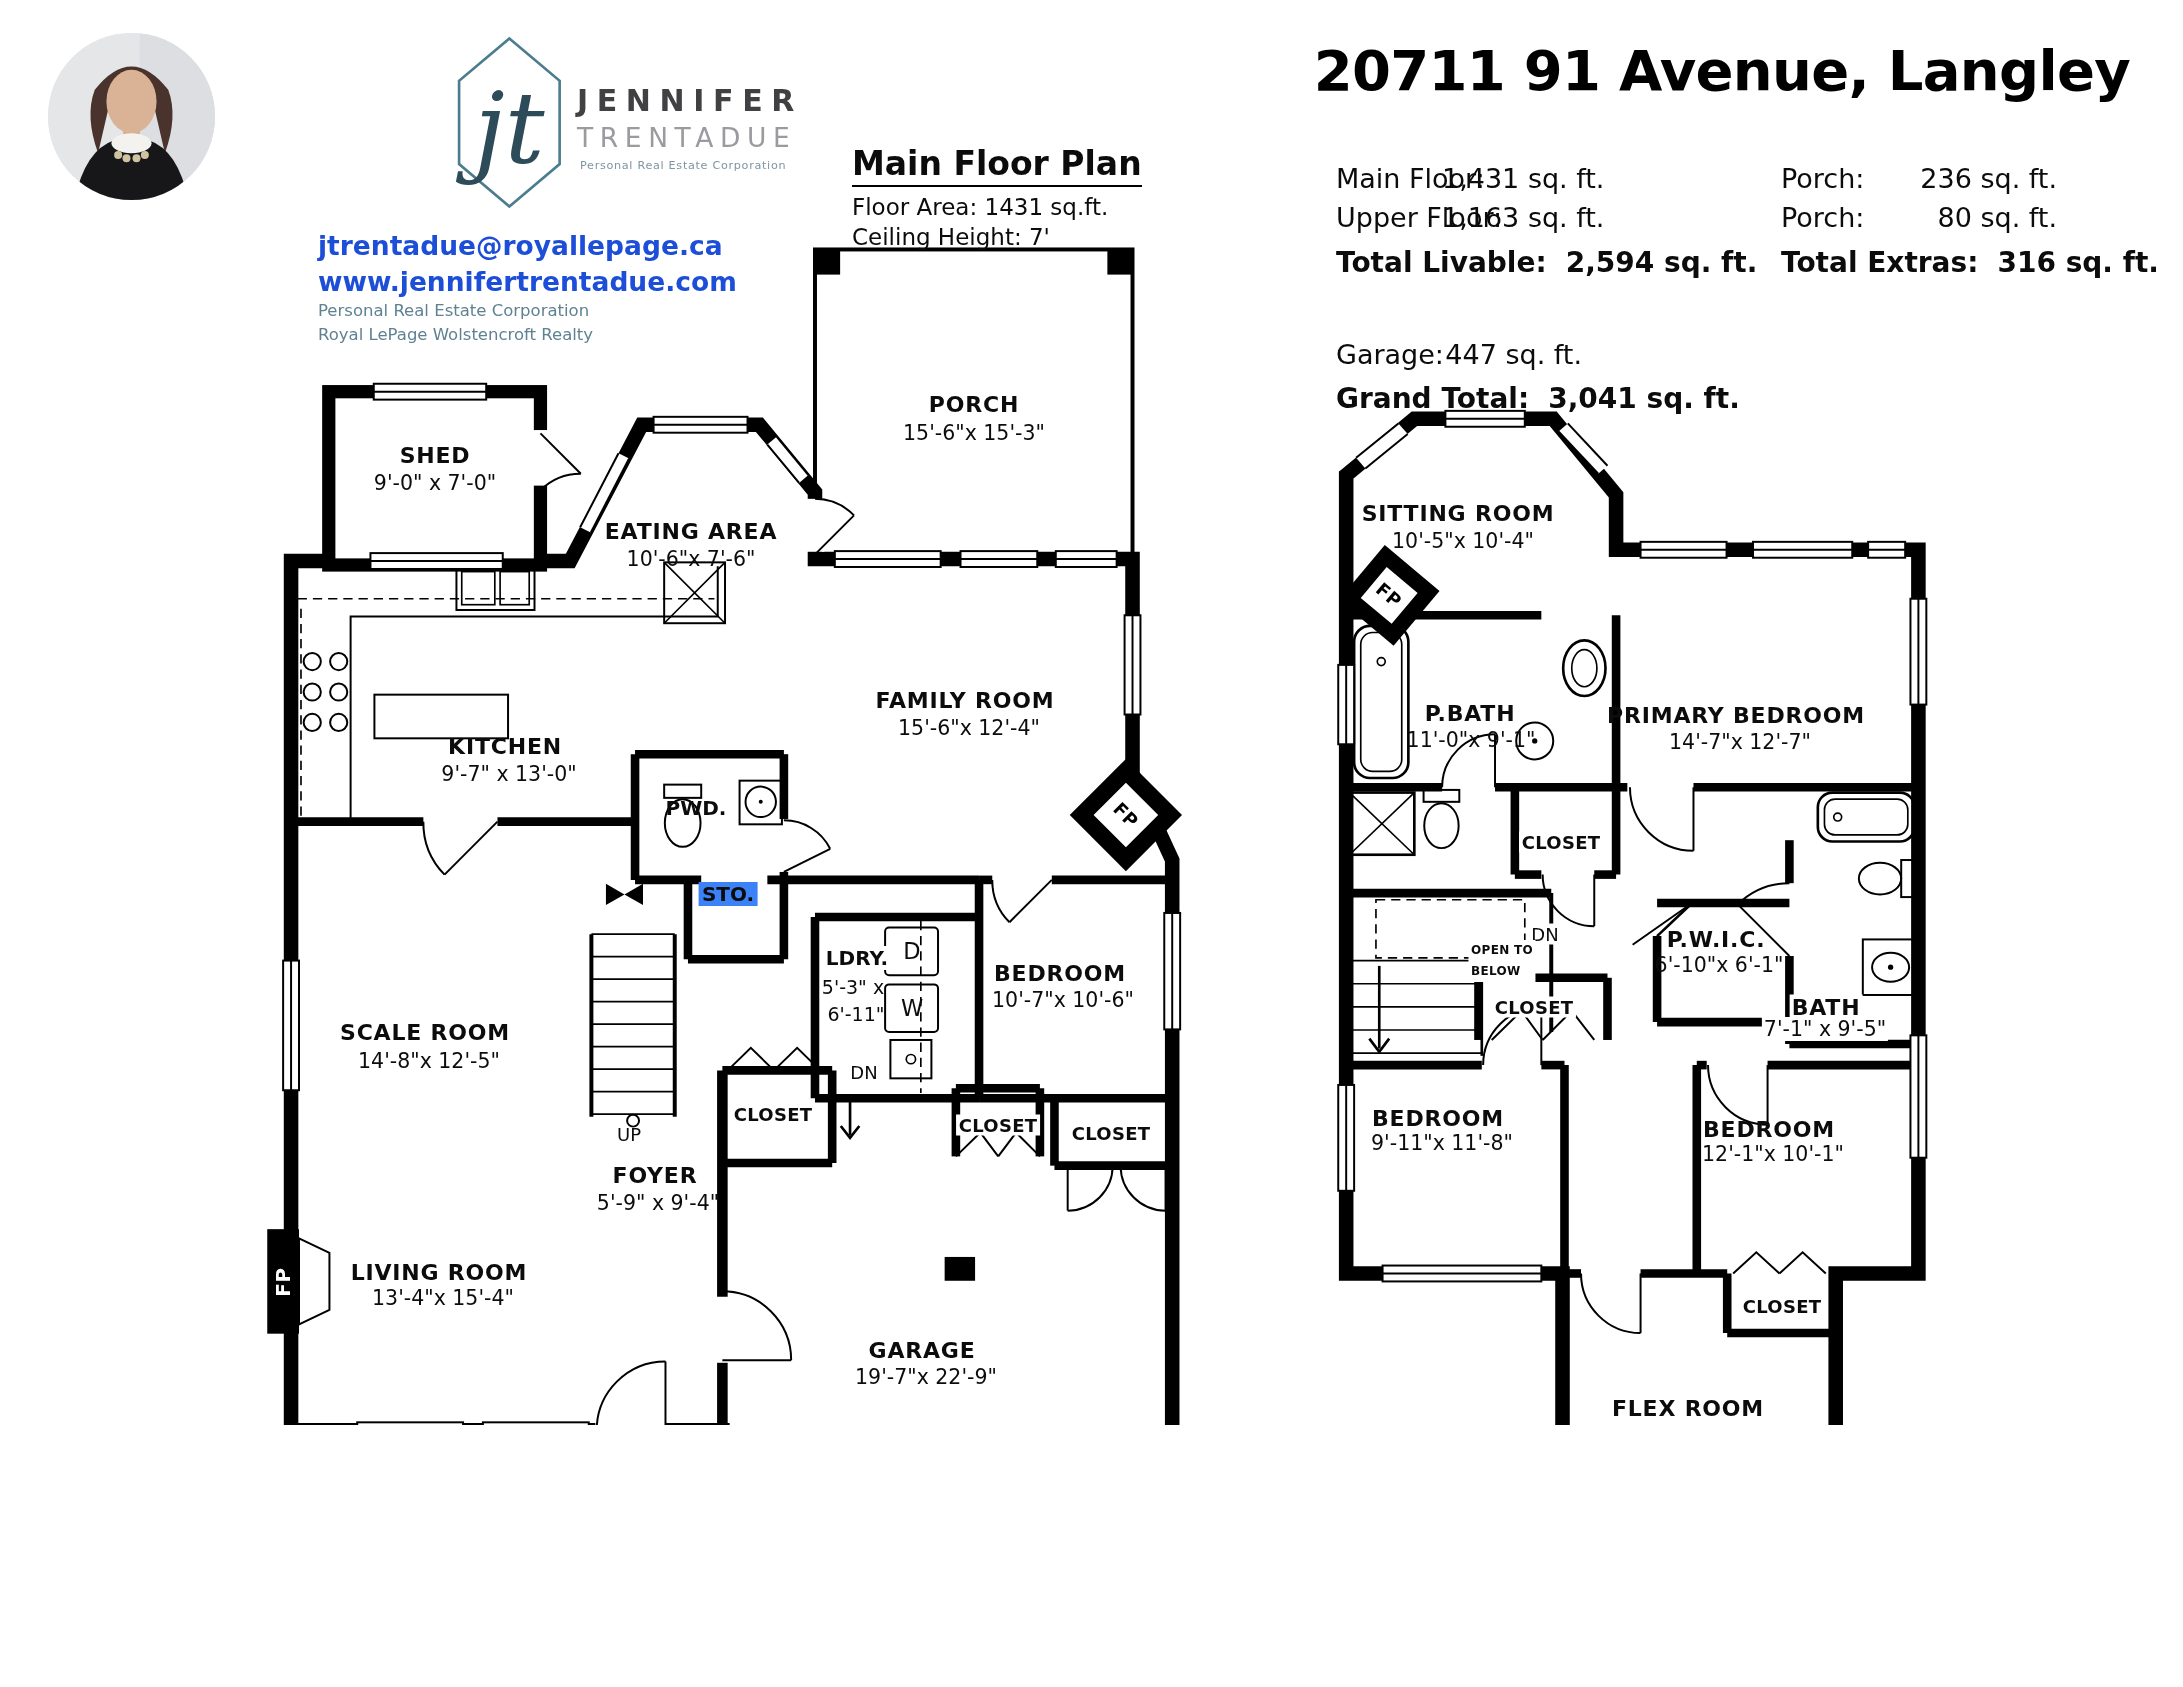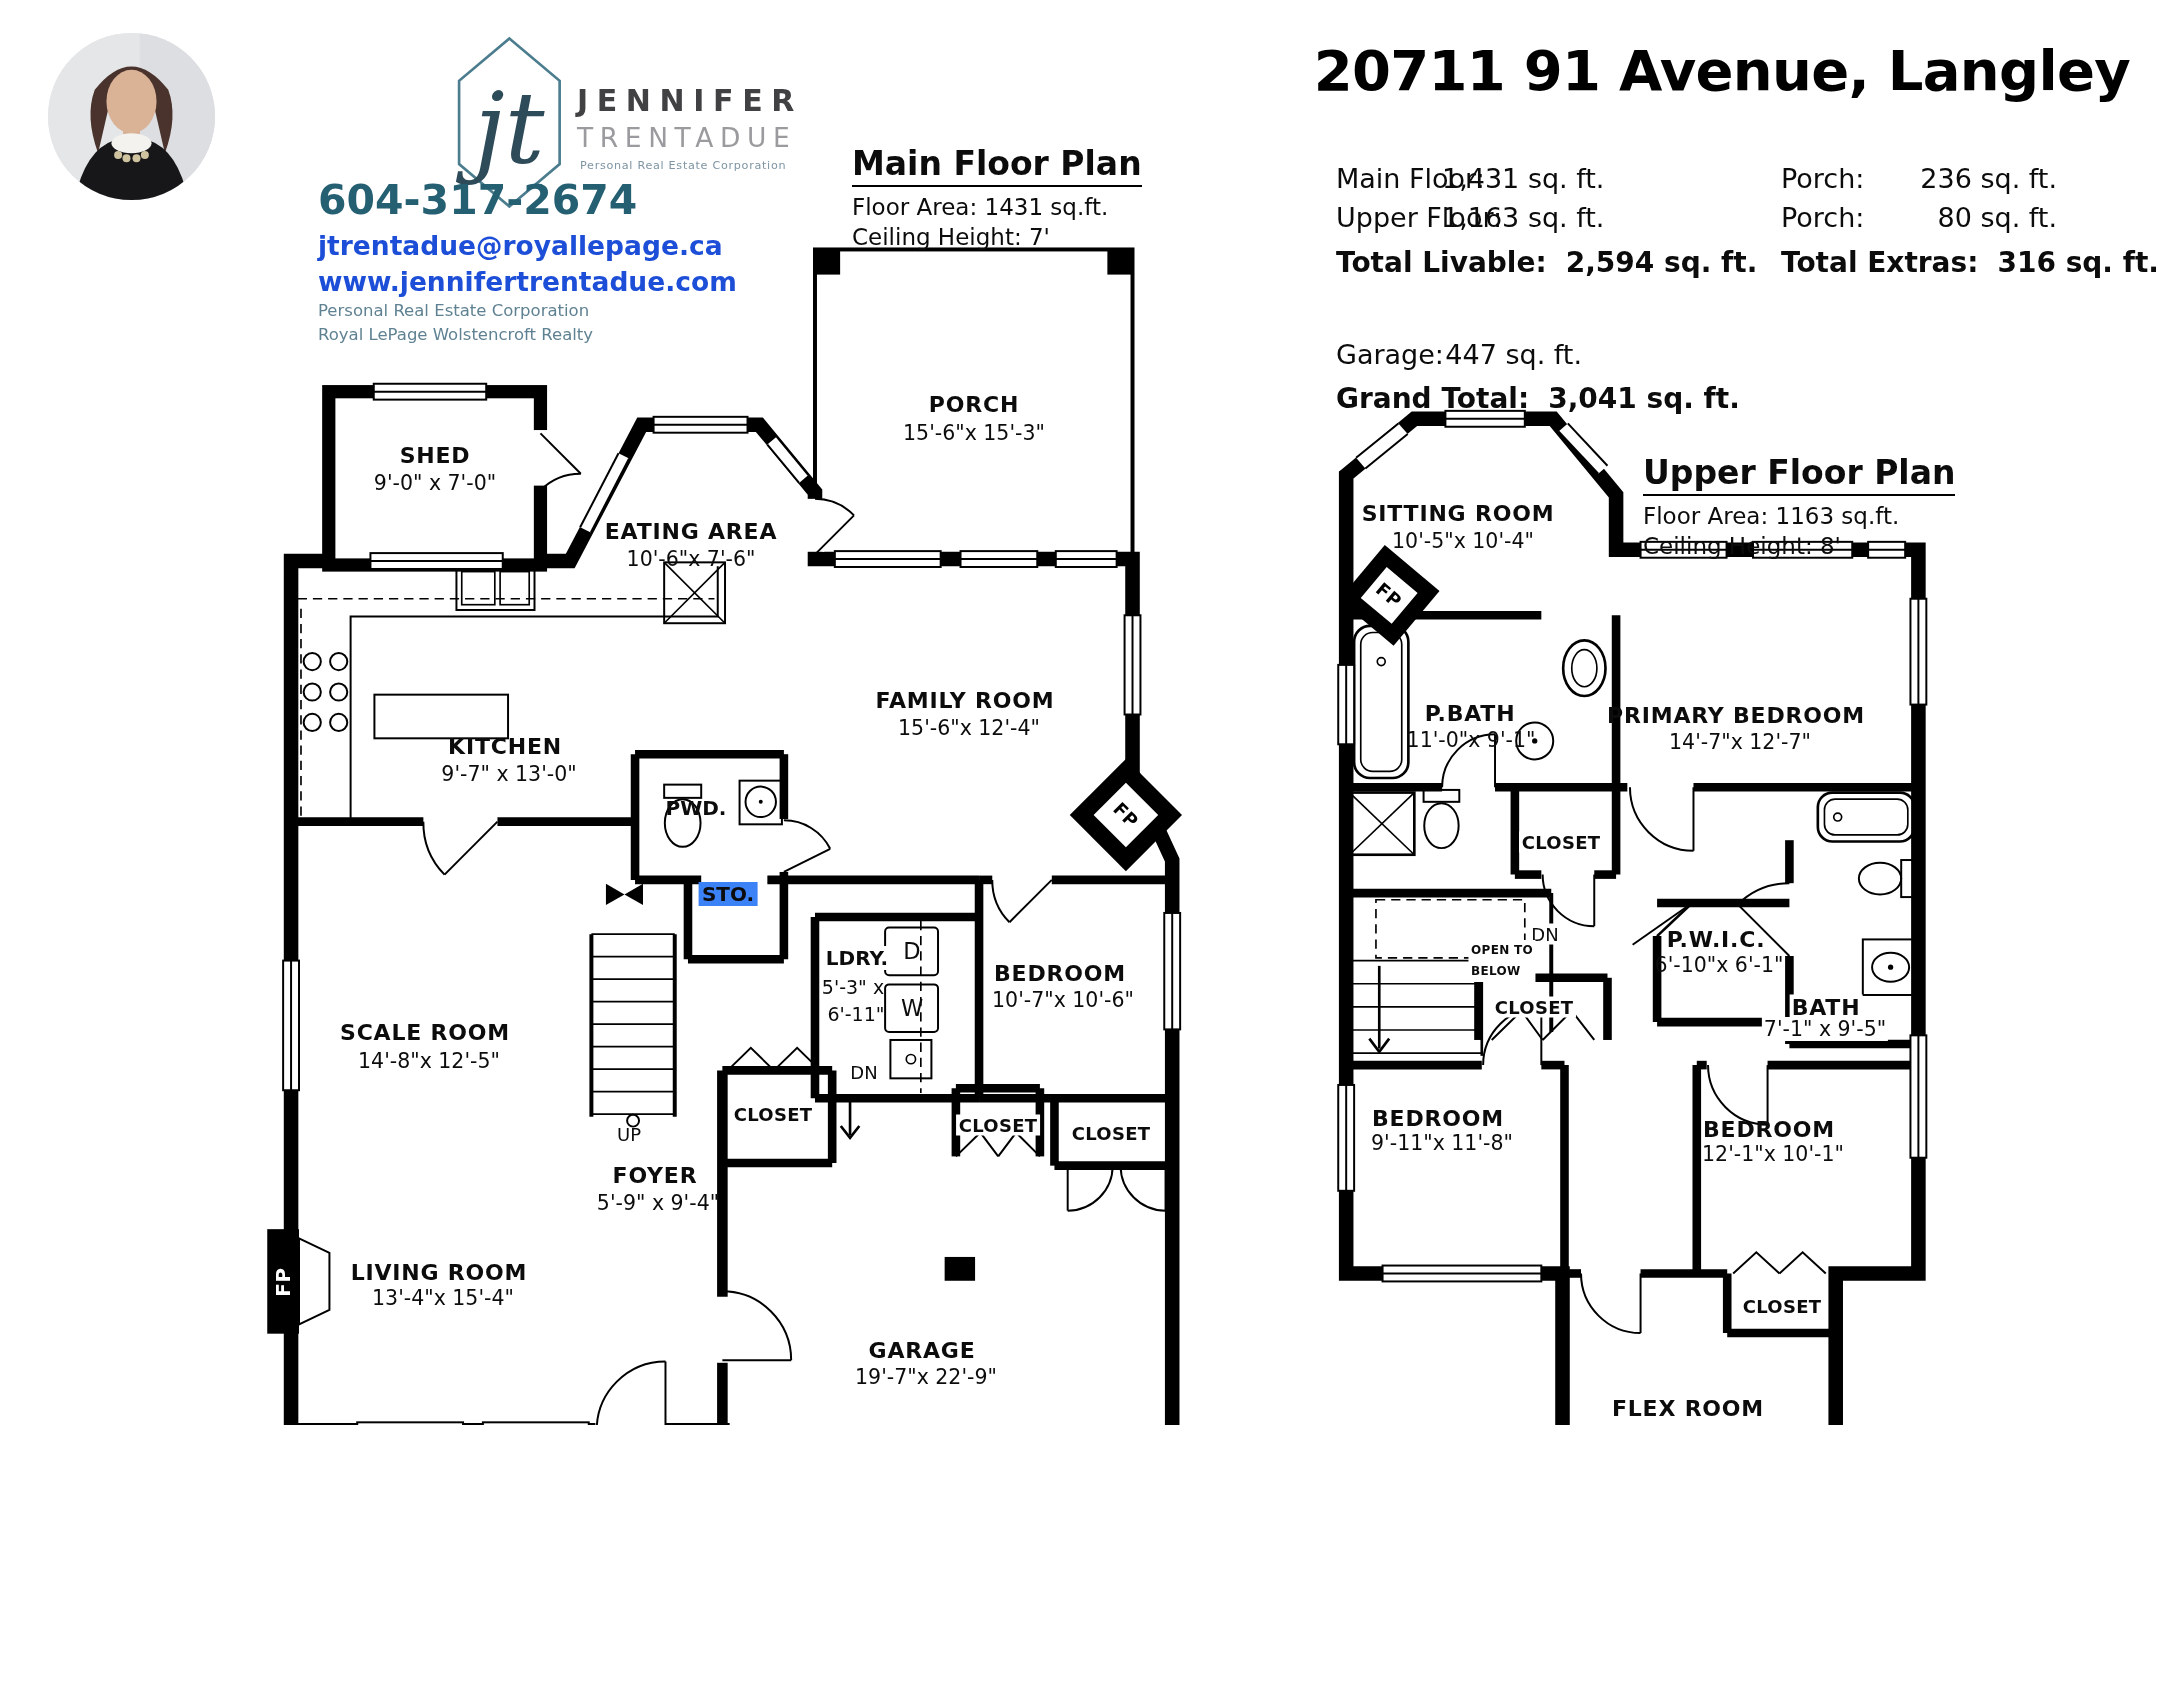--- a/index.html
+++ b/index.html
@@ -382,21 +382,20 @@
         <circle cx="58" cy="73" r="2.4" fill="#cfc3a0"></circle>
     </svg>
   </div>
 
   <div class="abs" style="left:474px;top:79px;font-family:'DejaVu Serif','Liberation Serif',serif;font-style:italic;font-size:99px;color:#2e4b59;line-height:99px;">jt</div>
 
   <div class="abs name1" style="left:577px;top:83px;">JENNIFER</div>
   <div class="abs name2" style="left:577px;top:122px;">TRENTADUE</div>
   <div class="abs desig" style="left:580px;top:159px;">Personal Real Estate Corporation</div>
 
-  <div class="abs phone" style="left:318px;top:176px;">604-317-2674</div>
   <div class="abs mail" style="left:318px;top:230px;">jtrentadue@royallepage.ca</div>
   <div class="abs mail" style="left:318px;top:266px;">www.jennifertrentadue.com</div>
   <div class="abs smteal" style="left:318px;top:299px;">Personal Real Estate Corporation</div>
   <div class="abs smteal" style="left:318px;top:323px;">Royal LePage Wolstencroft Realty</div>
 
   <div class="abs title" style="left:1290px;top:38px;">20711 91 Avenue, Langley</div>
 
   <div class="abs stlb" style="left:1336px;top:163px;">Main Floor:</div>
   <div class="abs stvl" style="left:1442px;top:163px;width:140px;">1,431 sq. ft.</div>
   <div class="abs stlb" style="left:1336px;top:202px;">Upper Floor:</div>
@@ -459,25 +458,20 @@
   <div class="abs ctr rn" style="left:439px;top:1272px;">LIVING ROOM</div>
   <div class="abs ctr rd" style="left:443px;top:1298px;">13'-4"x 15'-4"</div>
   <div class="abs ctr rn" style="left:922px;top:1350px;">GARAGE</div>
   <div class="abs ctr rd" style="left:926px;top:1377px;">19'-7"x 22'-9"</div>
   <div class="abs ctr fpv" style="left:283px;top:1282px;transform:translate(-50%,-50%) rotate(-90deg);">FP</div>
   <div class="abs ctr fpd" style="left:1126px;top:815px;transform:translate(-50%,-50%) rotate(45deg);">FP</div>
   <div class="abs xs" style="left:409px;top:1511px;font-size:19px;">SCALE</div>
   <div class="abs ctr xs" style="left:415px;top:1573px;">0'</div>
   <div class="abs ctr xs" style="left:544px;top:1573px;">5'</div>
 
-  <div class="abs" style="left:1643px;top:453px;">
-    <div class="planhead">Upper Floor Plan</div>
-    <div class="planline" style="margin-top:5.3px;">Floor Area: 1163 sq.ft.</div>
-    <div class="planline">Ceiling Height: 8'</div>
-  </div>
 
   <div class="abs ctr rn" style="left:1458px;top:513px;">SITTING ROOM</div>
   <div class="abs ctr rd" style="left:1463px;top:541px;">10'-5"x 10'-4"</div>
   <div class="abs ctr fpd" style="left:1389px;top:595px;transform:translate(-50%,-50%) rotate(40deg);">FP</div>
   <div class="abs ctr rn" style="left:1470px;top:713px;">P.BATH</div>
   <div class="abs ctr rd" style="left:1471px;top:740px;">11'-0"x 9'-1"</div>
   <div class="abs ctr rn" style="left:1736px;top:715px;">PRIMARY BEDROOM</div>
   <div class="abs ctr rd" style="left:1740px;top:742px;">14'-7"x 12'-7"</div>
   <div class="abs ctr sm" style="left:1561px;top:842px;background:#fff;padding:0 2.6px;">CLOSET</div>
   <div class="abs ctr xs" style="left:1545px;top:934px;background:#fff;padding:0 2px;">DN</div>

